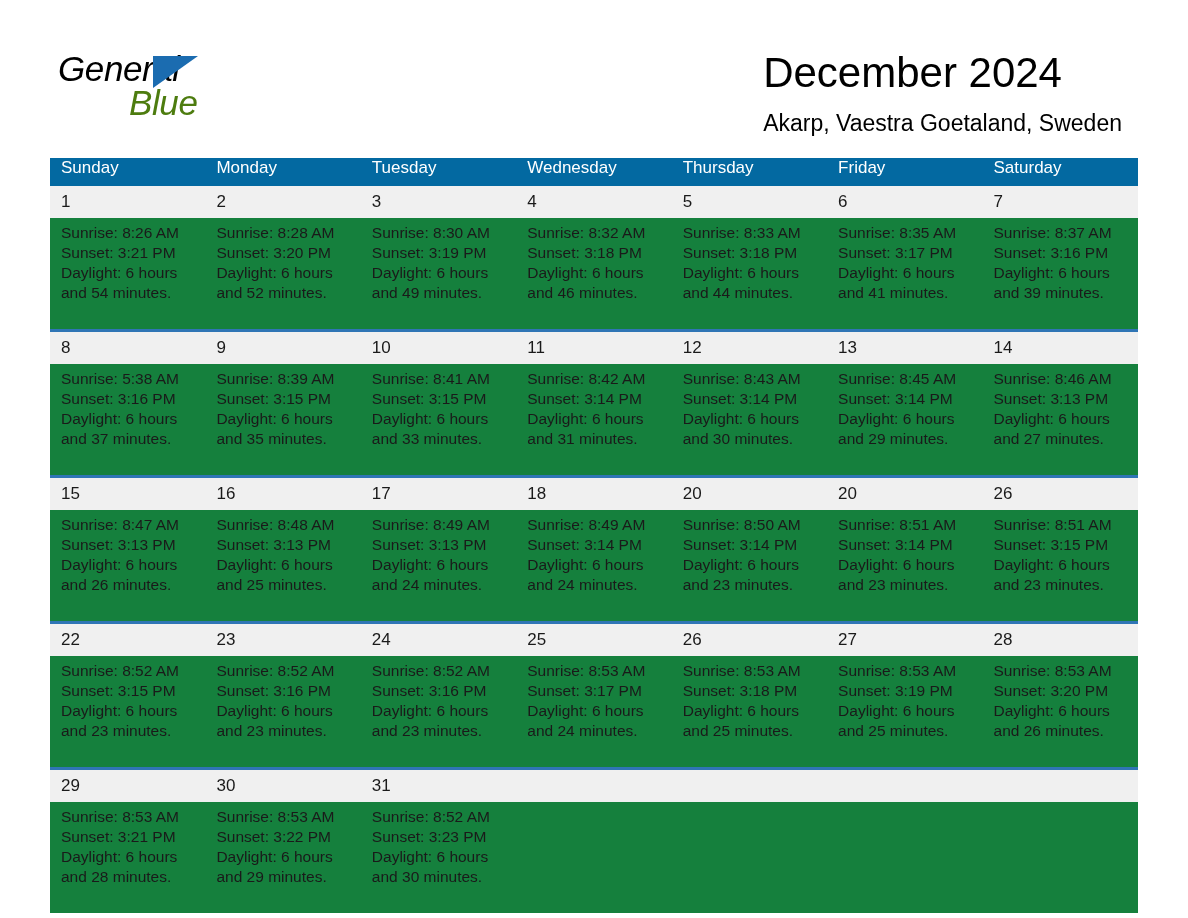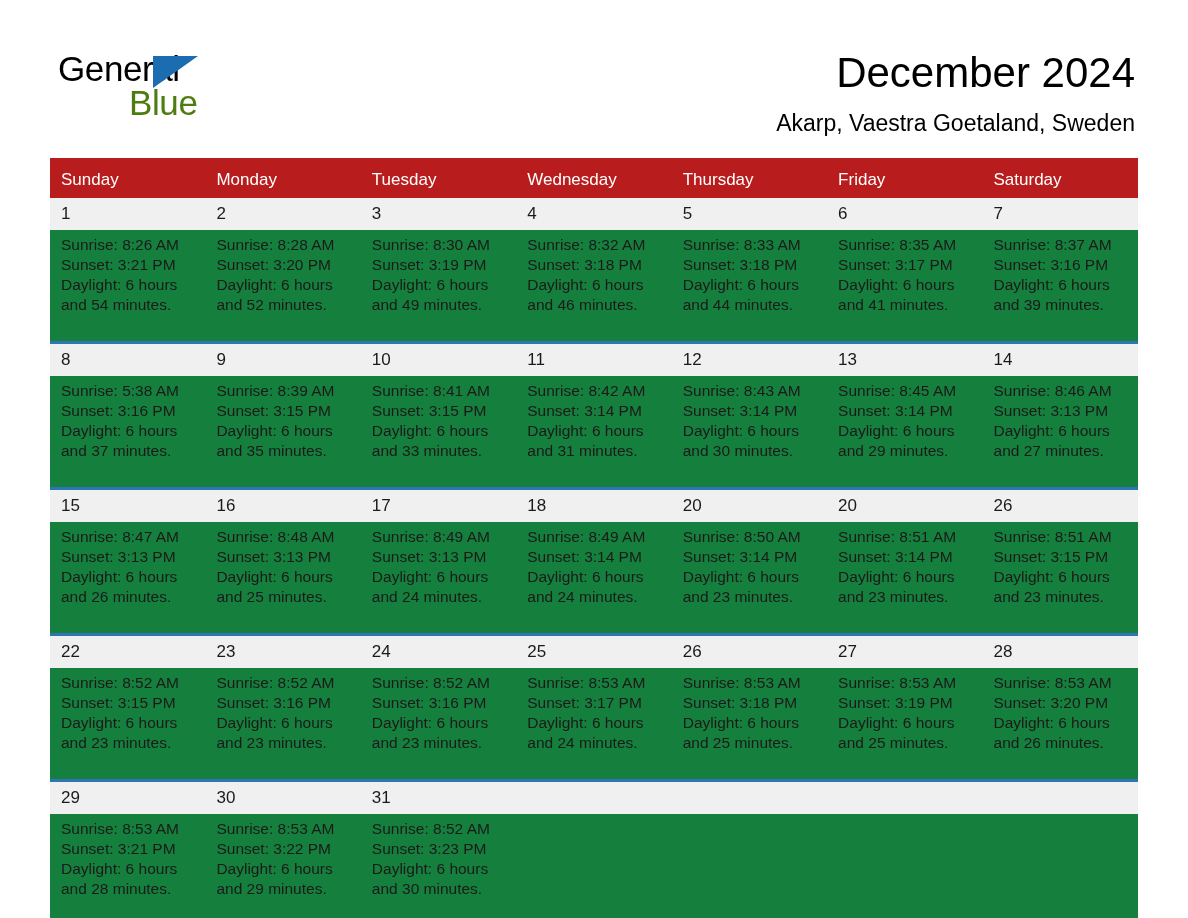--- a/index.html
+++ b/index.html
@@ -29,20 +29,21 @@
     top: 0;
     width: 1188px;
     height: 158px;
   }
   .logo {
     position: absolute;
     left: 58px;
     top: 50px;
     width: 230px;
     height: 72px;
+    font-style: italic;
   }
   .logo-general {
     position: absolute;
     left: 0;
     top: 0;
     font-size: 35px;
     line-height: 38px;
     letter-spacing: -0.4px;
     color: #000000;
     font-family: "Liberation Sans", sans-serif;
@@ -61,23 +62,23 @@
     left: 71px;
     top: 34px;
     font-size: 35px;
     line-height: 38px;
     letter-spacing: -0.4px;
     color: #4d7c0f;
     font-family: "Liberation Sans", sans-serif;
   }
   .title-block {
     position: absolute;
-    right: 53px;
+    right: 66px;
     top: 48px;
-    text-align: right;
+    text-align: left;
   }
   .cal-title {
     font-size: 42px;
     line-height: 50px;
     font-weight: normal;
     color: #000000;
     margin: 0;
     white-space: nowrap;
   }
   .cal-subtitle {
@@ -93,26 +94,26 @@
     position: absolute;
     left: 50px;
     top: 158px;
     width: 1088px;
     border-collapse: collapse;
     table-layout: fixed;
   }
   .calendar col { width: 155.43px; }
 
   thead th {
-    background: #b91c1c;
+    background: #0369a1;
     color: #ffffff;
     font-size: 17px;
     font-weight: normal;
     text-align: left;
-    padding: 12px 0 8px 11px;
+    padding: 0 0 8px 11px;
     height: 20px;
     vertical-align: middle;
     border: none;
   }
 
   
   tr.daynum-row td {
     background: #f0f0f0;
     font-size: 17px;
     color: #1a1a1a;

